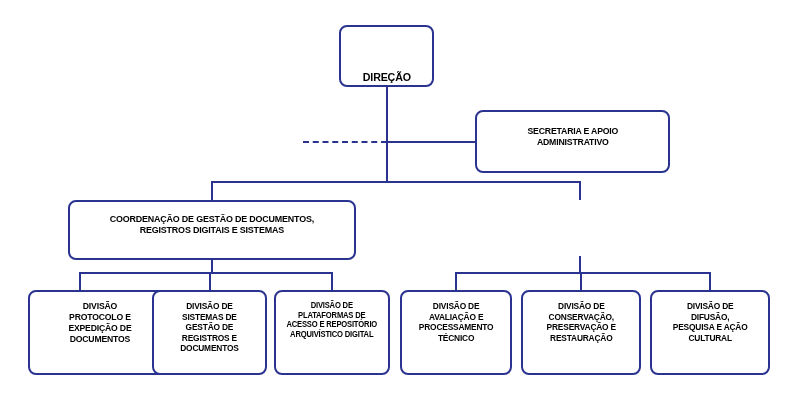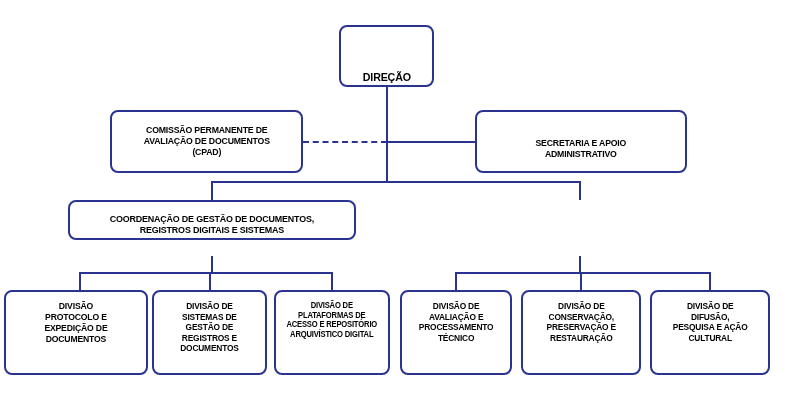--- a/index.html
+++ b/index.html
@@ -37,35 +37,35 @@
     white-space: pre-line;
   }
   
   .n-direcao { left: 339px; top: 25px; width: 95px; height: 62px; align-items: flex-end; }
   .n-direcao .label { font-size: 11.5px; padding-top: 16px; }
 
   
   .n-cpad { left: 110px; top: 110px; width: 193px; height: 63px; align-items: flex-start; }
   .n-cpad .label { font-size: 9.4px; padding-top: 12px; }
 
-  .n-secretaria { left: 475px; top: 110px; width: 212px; height: 63px; align-items: center; }
+  .n-secretaria { left: 475px; top: 110px; width: 195px; height: 63px; align-items: flex-start; }
   .n-secretaria .label { font-size: 9.4px; padding-top: 13px; }
 
   
-  .n-coord1 { left: 68px; top: 200px; width: 288px; height: 40px; align-items: flex-start; }
+  .n-coord1 { left: 68px; top: 200px; width: 288px; height: 60px; align-items: flex-start; }
   .n-coord1 .label { font-size: 9.6px; padding-top: 11px; }
 
   .n-coord2 { left: 436px; top: 200px; width: 288px; height: 56px; align-items: flex-start; }
   .n-coord2 .label { font-size: 9.6px; padding-top: 11px; }
 
   
   .n-div { top: 290px; height: 85px; align-items: flex-start; }
   .n-div .label { padding-top: 9px; }
 
-  .n-div1 { left: 4px;  width: 144px; }
+  .n-div1 { left: 28px;  width: 144px; }
   .n-div1 .label { font-size: 9.3px; }
   .n-div2 { left: 152px; width: 115px; }
   .n-div2 .label { font-size: 9.0px; }
   .n-div3 { left: 274px; width: 116px; }
   .n-div3 .label { font-size: 8.2px; }
   .n-div4 { left: 400px; width: 112px; }
   .n-div4 .label { font-size: 9.0px; }
   .n-div5 { left: 521px; width: 120px; }
   .n-div5 .label { font-size: 9.0px; }
   .n-div6 { left: 650px; width: 120px; }
@@ -112,25 +112,20 @@
   <div class="ln ln-v" style="left:579px; top:256px; height:16px;"></div>
   <div class="ln ln-h" style="left:455px; top:272px; width:255px;"></div>
   <div class="ln ln-v" style="left:455px; top:272px; height:18px;"></div>
   <div class="ln ln-v" style="left:580px; top:272px; height:18px;"></div>
   <div class="ln ln-v" style="left:709px; top:272px; height:18px;"></div>
 
   <div class="node n-direcao">
     <span class="label">DIREÇÃO</span>
   </div>
 
-  <div class="node n-cpad">
-    <span class="label">COMISSÃO PERMANENTE DE
-AVALIAÇÃO DE DOCUMENTOS
-(CPAD)</span>
-  </div>
 
   <div class="node n-secretaria">
     <span class="label">SECRETARIA E APOIO
 ADMINISTRATIVO</span>
   </div>
 
   <div class="node n-coord1">
     <span class="label">COORDENAÇÃO DE GESTÃO DE DOCUMENTOS,
 REGISTROS DIGITAIS E SISTEMAS</span>
   </div>

